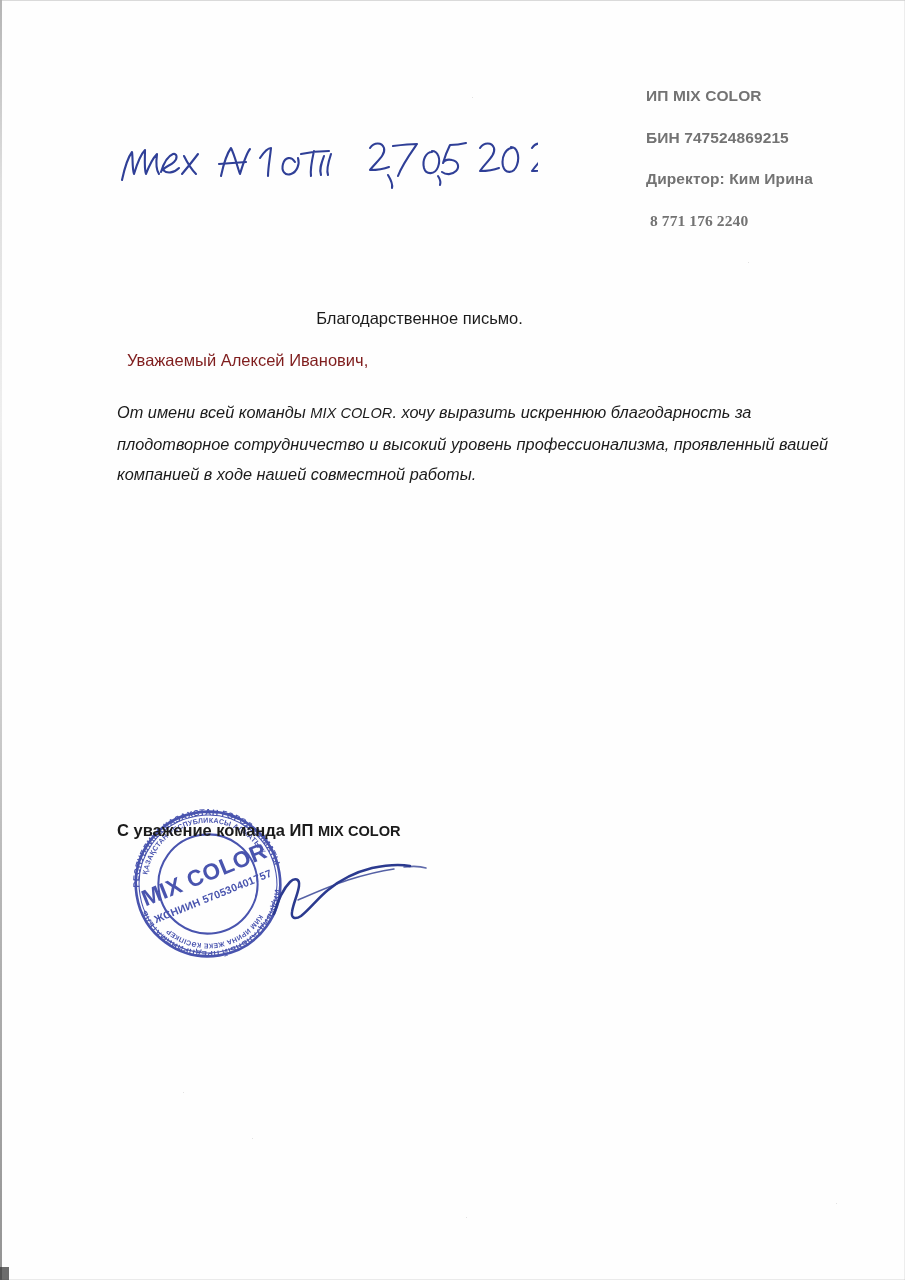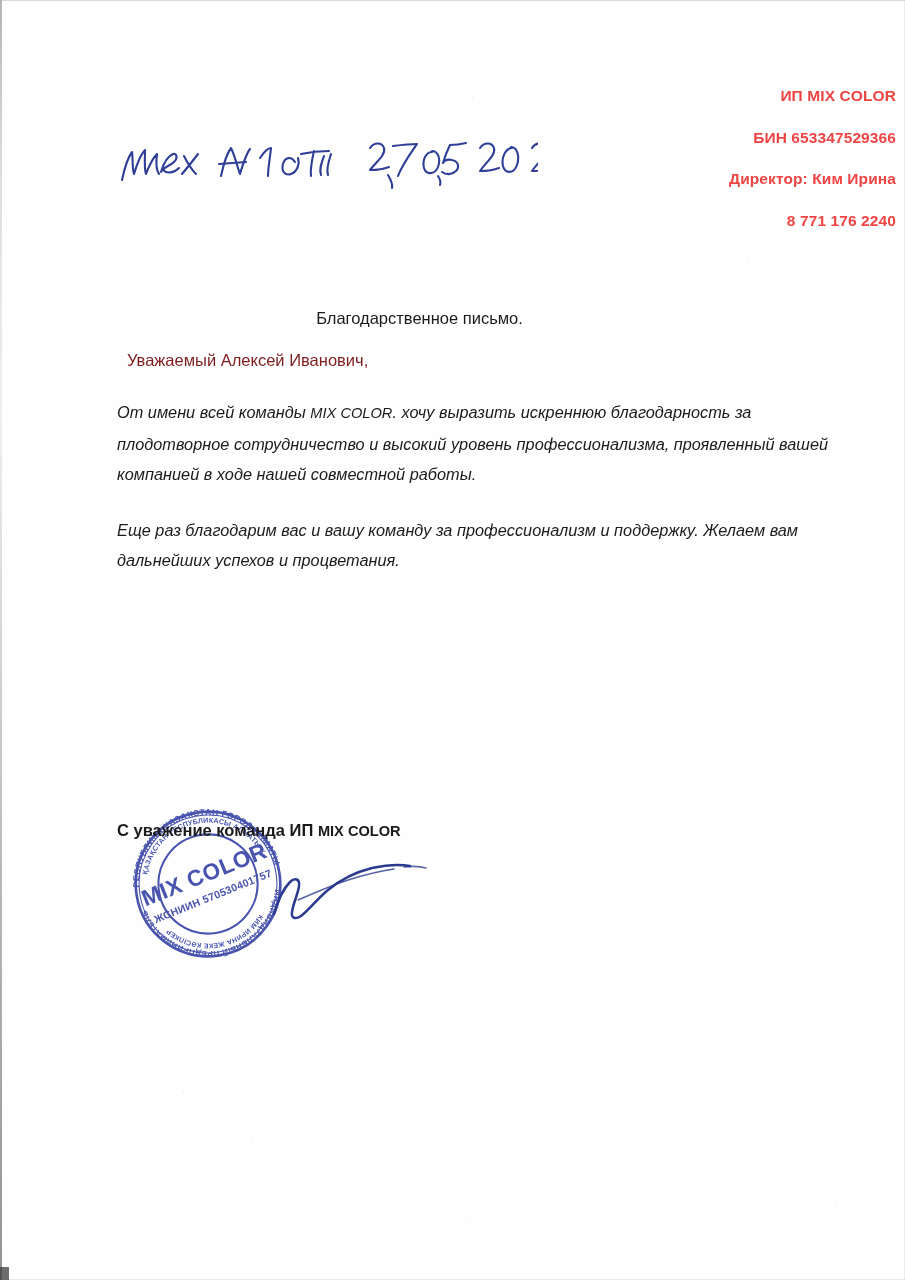--- a/index.html
+++ b/index.html
@@ -73,26 +73,26 @@
     left: 646px;
     top: 88px;
     width: 250px;
   }
   .letterhead .lh-line {
     font-size: 15.5px;
     font-weight: 700;
     line-height: 1;
     margin-bottom: 26px;
     letter-spacing: 0.1px;
-    color: #ef4444;
+    color: #737373;
     white-space: nowrap;
-    text-align: right;
   }
   .letterhead .lh-line.indent {
     padding-left: 4px;
+    font-family: Liberation Serif, serif;
   }
 
   
   .handwriting {
     position: absolute;
     left: 88px;
     top: 118px;
     width: 450px;
     height: 80px;
     pointer-events: none;
@@ -229,33 +229,32 @@
         <path d="M470 52 C474 56, 481 56, 485 51 C489 46, 486 40, 480 39 C475 38, 472 41, 471 43 C473 36, 476 29, 478 25 C484 25, 490 24, 494 23"></path>
 
         <path d="M500 52 C504 48, 509 46, 513 47 C510 53, 508 59, 509 64"></path>
         <path d="M506 68 L509 68"></path>
       </g>
     </svg>
   </div>
 
   <div class="letterhead">
     <div class="lh-line">ИП MIX COLOR</div>
-    <div class="lh-line">БИН 653347529366</div>
+    <div class="lh-line">БИН 747524869215</div>
     <div class="lh-line">Директор: Ким Ирина</div>
     <div class="lh-line indent">8 771 176 2240</div>
   </div>
 
   <div class="doc-title">Благодарственное письмо.</div>
 
   <div class="salutation">Уважаемый Алексей Иванович,</div>
 
   <div class="body-block">
     <p><span>От имени всей команды </span><span class="latin">MIX COLOR</span><span>. хочу выразить искреннюю благодарность за плодотворное сотрудничество и высокий уровень профессионализма, проявленный вашей компанией в ходе нашей совместной работы.</span></p>
 
-    <p>Еще раз благодарим вас и вашу команду за профессионализм и поддержку. Желаем вам дальнейших успехов и процветания.</p>
   </div>
 
   <div class="stamp">
     <svg viewBox="0 0 200 200" xmlns="http://www.w3.org/2000/svg">
       <defs>
         <path id="arcTopOuter" d="M 18 100 A 82 82 0 0 1 182 100"></path>
         <path id="arcTopInner" d="M 27 100 A 73 73 0 0 1 173 100"></path>
         <path id="arcBotOuter" d="M 180 100 A 80 80 0 0 1 20 100"></path>
         <path id="arcBotInner" d="M 171 100 A 71 71 0 0 1 29 100"></path>
       </defs>

